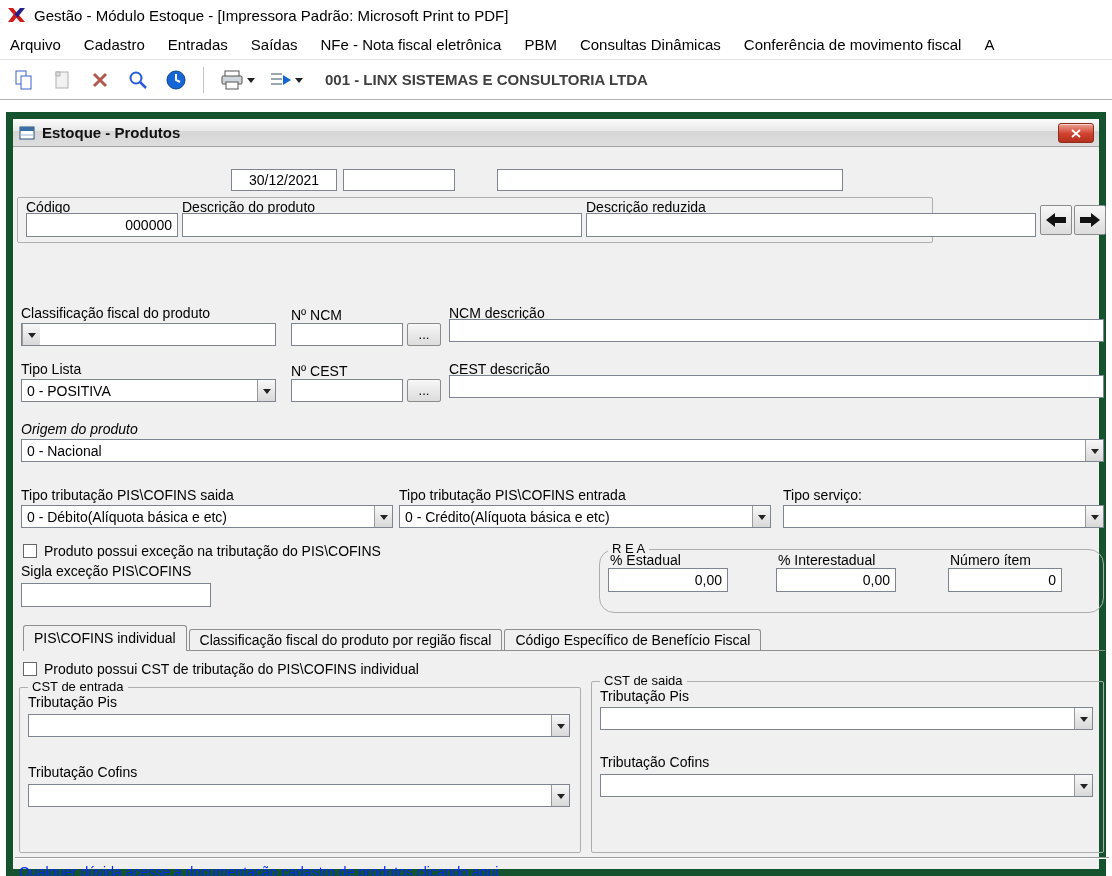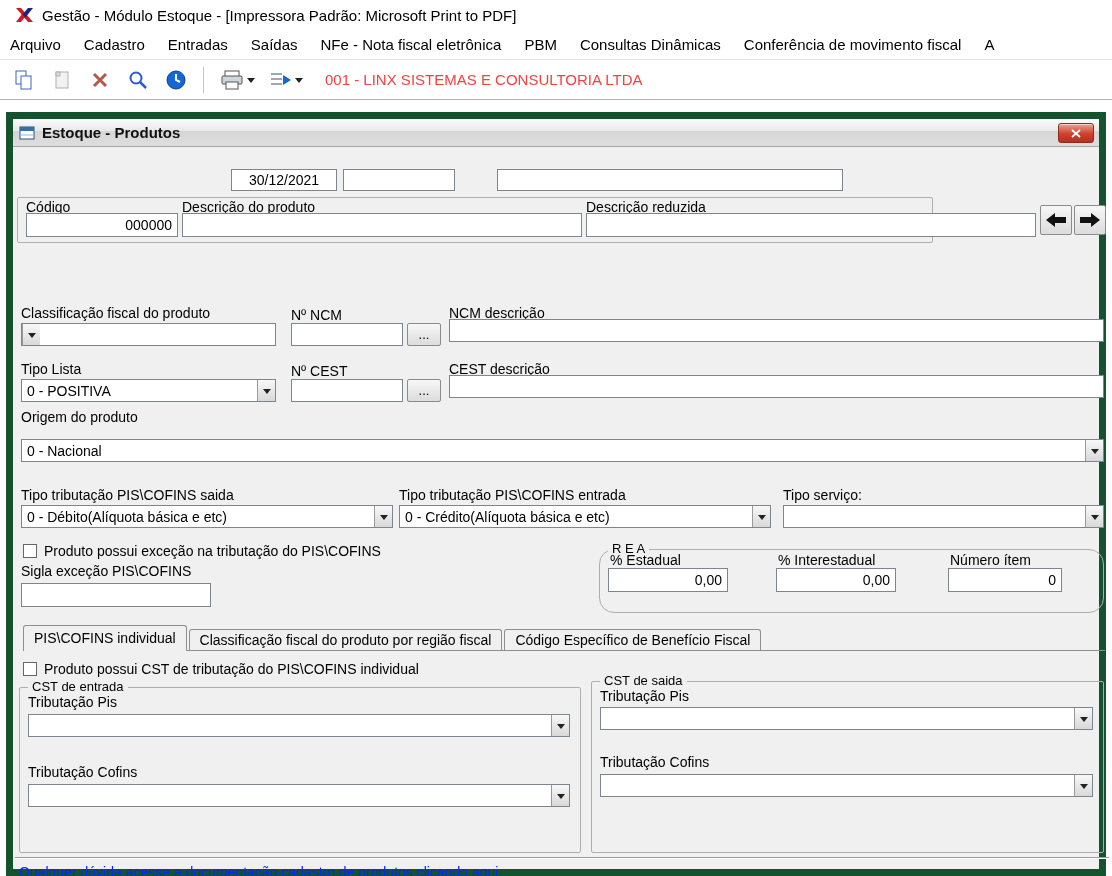--- a/index.html
+++ b/index.html
@@ -1,30 +1,30 @@
 <!DOCTYPE html>
 <html><head>
 <meta charset="utf-8">
 <style>
   *{box-sizing:border-box;}
   html,body{margin:0;padding:0;}
   body{font-family:"Liberation Sans",sans-serif;background:#ffffff;color:#000;}
   #app{position:relative;width:1112px;height:876px;background:#fff;overflow:hidden;font-size:14px;}
 
   
-  .titlebar{position:absolute;left:0;top:0;width:1112px;height:30px;display:flex;align-items:center;padding-left:16px;background:#fff;}
+  .titlebar{position:absolute;left:0;top:0;width:1112px;height:30px;display:flex;align-items:center;padding-left:8px;background:#fff;}
   .titlebar .ttext{margin-left:8px;font-size:15px;white-space:nowrap;}
   .menubar{position:absolute;left:0;top:30px;width:1112px;height:30px;display:flex;align-items:center;gap:23px;padding-left:10px;background:#fff;border-bottom:1px solid #e2e2e2;font-size:15px;}
   .menu-item{white-space:nowrap;cursor:default;}
   .toolbar{position:absolute;left:0;top:60px;width:1112px;height:40px;display:flex;align-items:center;gap:6px;padding-left:8px;background:#fff;border-bottom:1px solid #b3b3b3;}
   .tbtn{width:32px;height:28px;display:flex;align-items:center;justify-content:center;border:1px solid transparent;border-radius:2px;cursor:pointer;}
   .tgroup{display:flex;align-items:center;gap:3px;cursor:pointer;padding:2px 4px;}
   .tsep{width:2px;height:26px;border-left:1px solid #c3c3c3;border-right:1px solid #fff;margin:0 5px;}
   .caret{width:0;height:0;border:4px solid transparent;border-top:5px solid #222;margin-top:5px;}
-  .company{margin-left:12px;font-size:15px;font-weight:normal;color:#ef4444;white-space:nowrap;}
+  .company{margin-left:12px;font-size:15px;font-weight:bold;color:#404040;white-space:nowrap;}
 
   
   .dialog{position:absolute;left:6px;top:112px;width:1100px;height:764px;background:#a3a3a3;border:7px solid #14532d;}
   .dlg-titlebar{position:absolute;left:0;top:0;right:0;height:28px;background:linear-gradient(180deg,#fcfcfc,#e7e7e7 45%,#d6d6d6 46%,#dedede);border-bottom:1px solid #a5a5a5;display:flex;align-items:center;padding-left:6px;}
   .dlg-titlebar .dtext{margin-left:7px;font-size:15px;font-weight:bold;color:#111;}
   .close-btn{position:absolute;top:4px;right:5px;width:36px;height:20px;background:linear-gradient(#eaa295,#d0402c 55%,#b23320);border:1px solid #8f2b19;border-radius:3px;display:flex;align-items:center;justify-content:center;box-shadow:inset 0 1px 0 rgba(255,255,255,.55);cursor:pointer;}
   .dlg-body{position:absolute;left:0;top:28px;right:0;bottom:0;background:#f0f0f0;}
 
   .label{position:absolute;font-size:14px;white-space:nowrap;}
   .field{position:absolute;background:#fff;border:1px solid #7e8globo;border:1px solid #7e8591;padding:2px 5px;font-size:14px;display:flex;align-items:center;overflow:hidden;white-space:nowrap;}
@@ -186,21 +186,21 @@
         <span class="dd">
             <i class="tri"></i>
           </span>
       </div>
       <div class="label" style="left:278px;top:216px;">Nº CEST</div>
       <div class="field" style="left:278px;top:232px;width:112px;height:23px;"></div>
       <span class="btn3d" style="left:394px;top:232px;width:34px;height:23px;">...</span>
       <div class="label" style="left:436px;top:214px;">CEST descrição</div>
       <div class="field" style="left:436px;top:228px;width:655px;height:23px;"></div>
 
-      <div class="label" style="left:8px;top:262px;">Origem do produto</div>
+      <div class="label" style="left:8px;top:274px;font-style:italic;">Origem do produto</div>
       <div class="combo" style="left:8px;top:292px;width:1083px;height:23px;">
         <span class="val">0 - Nacional</span>
         <span class="dd">
             <i class="tri"></i>
           </span>
       </div>
 
       <div class="label" style="left:8px;top:340px;">Tipo tributação PIS\COFINS saida</div>
       <div class="combo" style="left:8px;top:358px;width:372px;height:23px;">
         <span class="val">0 - Débito(Alíquota básica e etc)</span>

